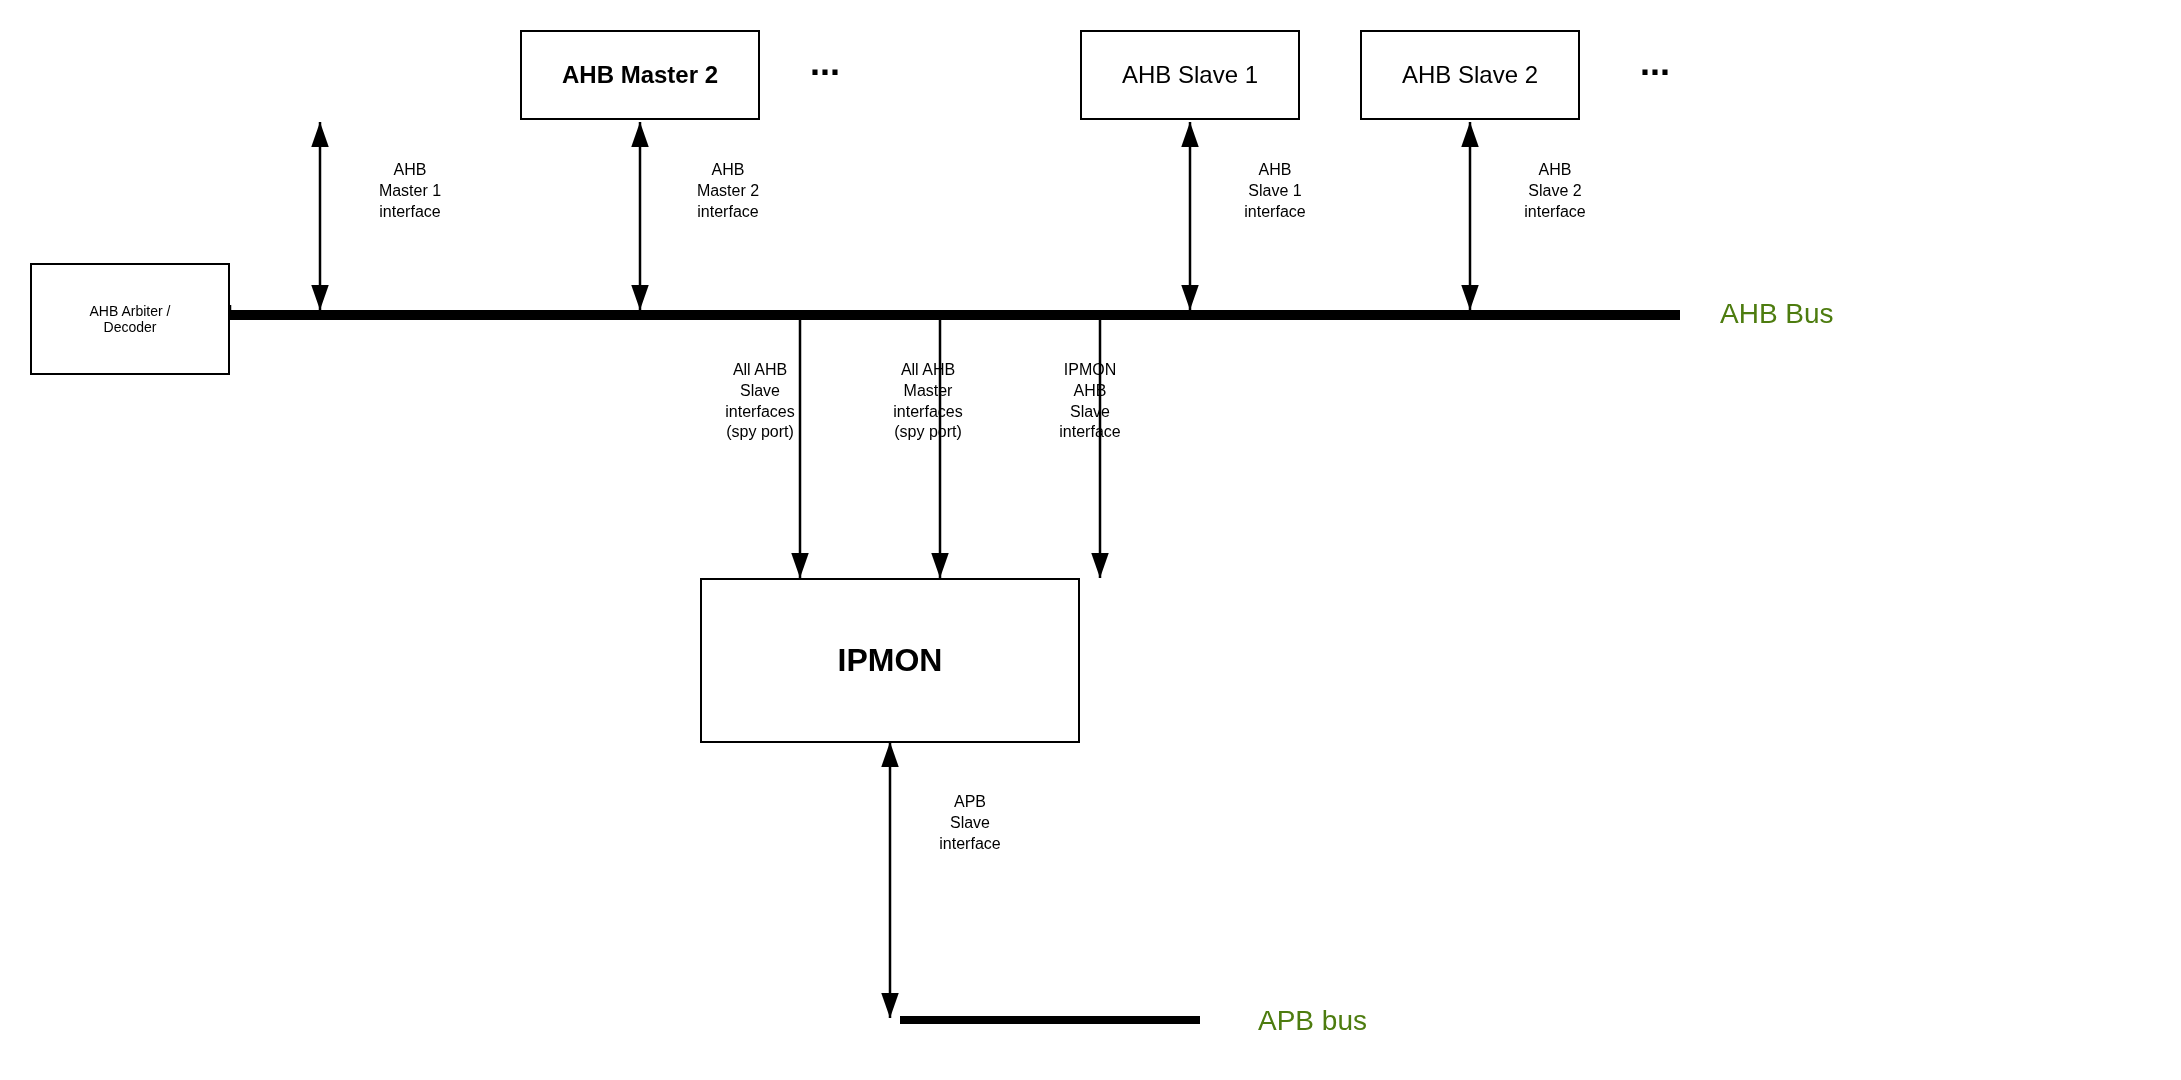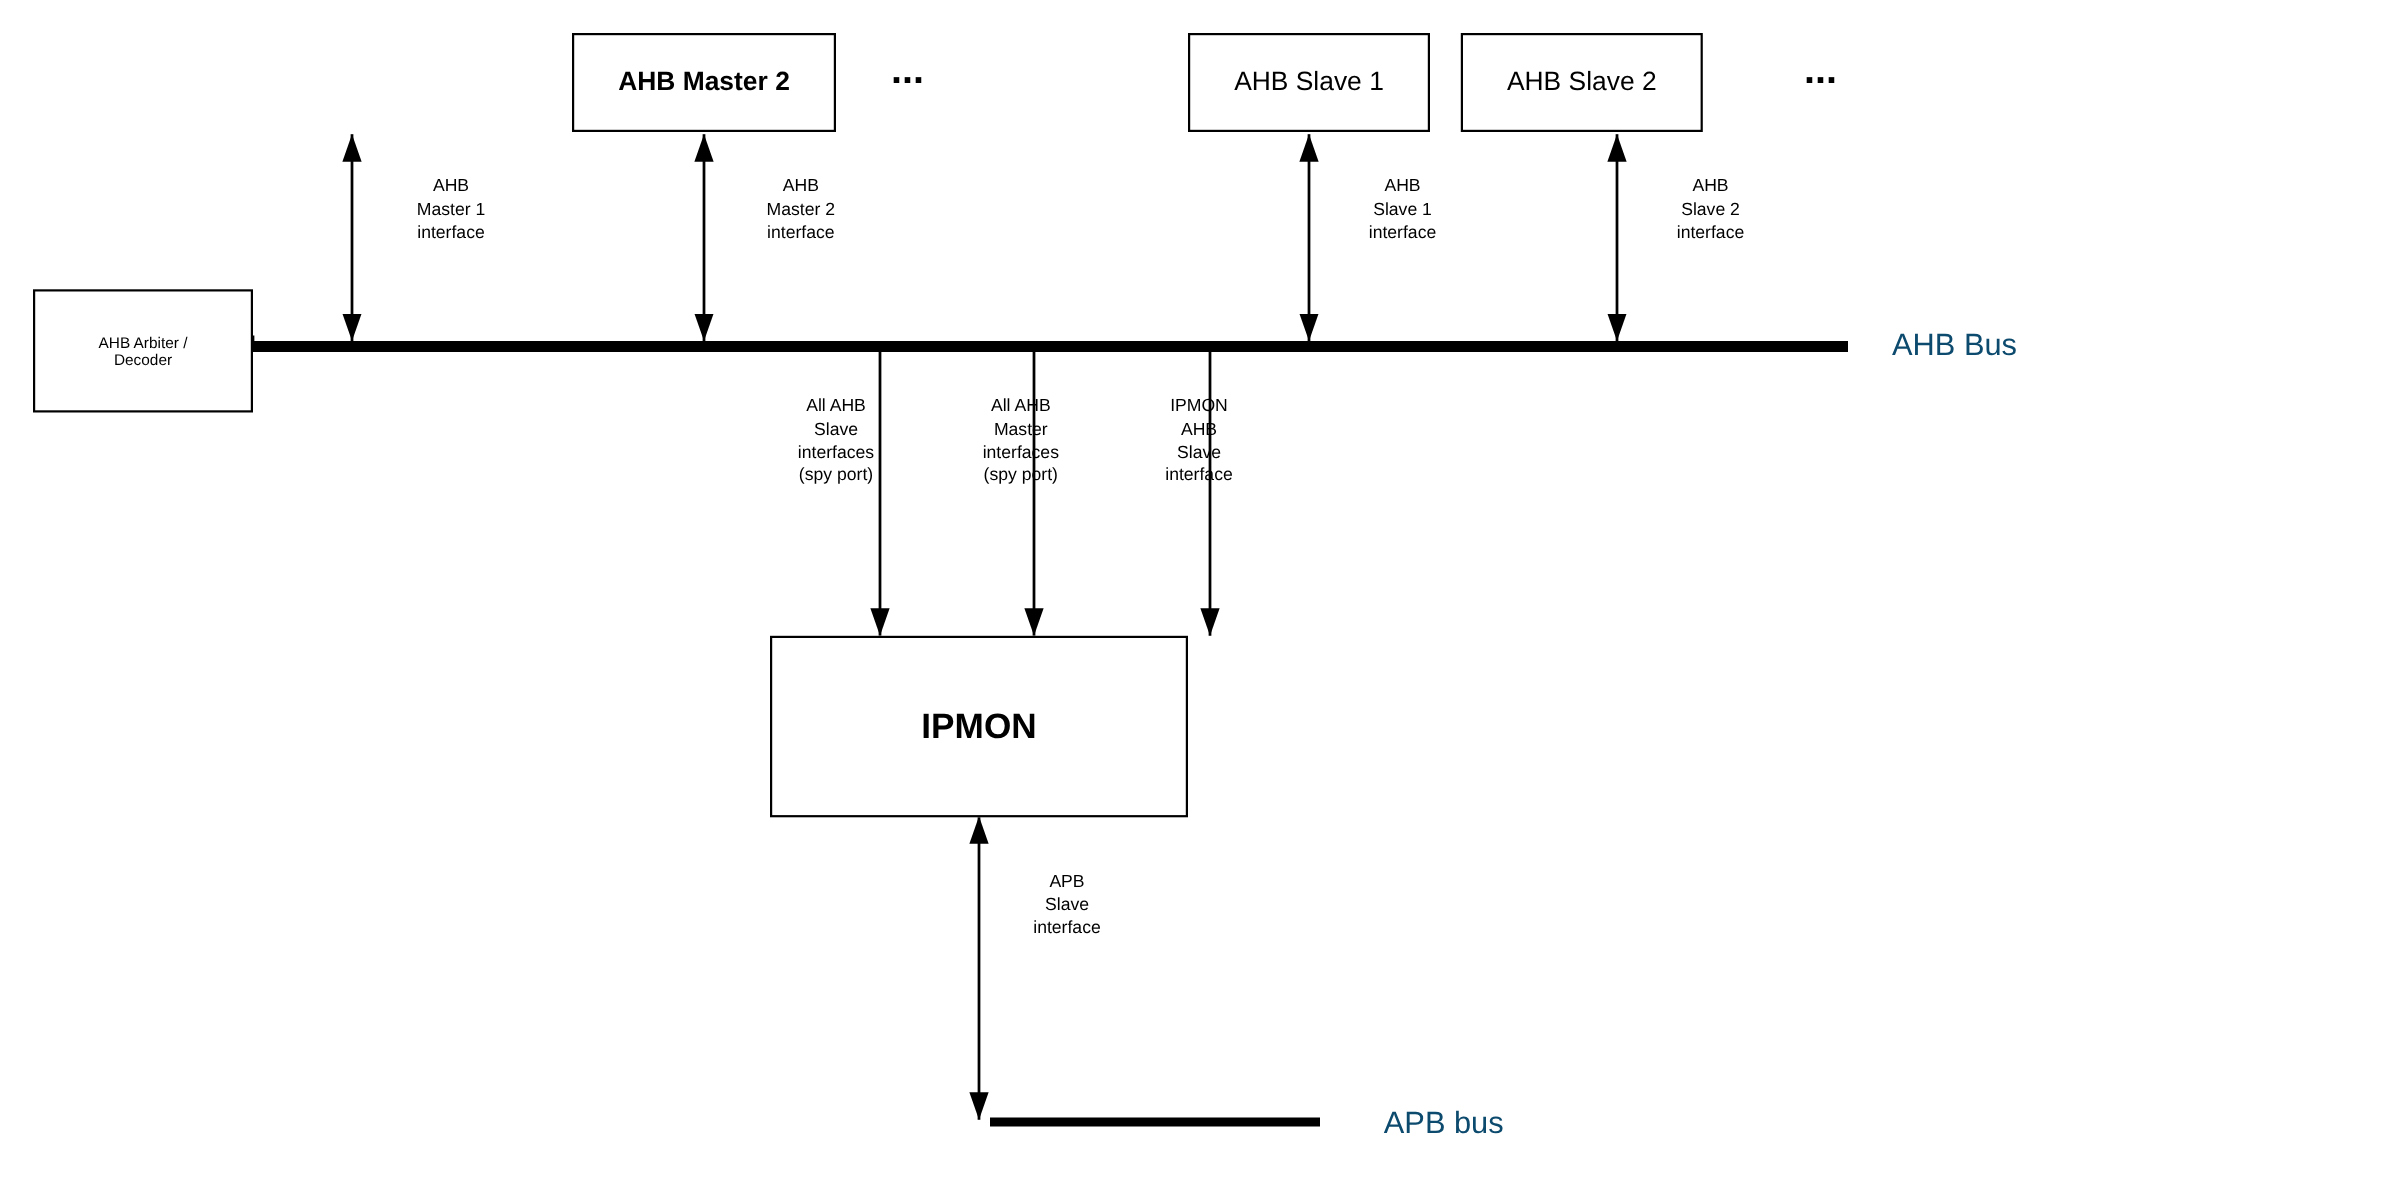--- a/index.html
+++ b/index.html
@@ -37,21 +37,21 @@
       position: absolute;
       text-align: center;
       font-size: 16px;
       color: #000;
       line-height: 1.3;
     }
     .label-right {
       position: absolute;
       text-align: left;
       font-size: 26px;
-      color: #0c4a6e;
+      color: #4d7c0f;
     }
   </style>
 </head>
 <body>
 
 <div class="diagram-container">
   <svg>
 
     <line x1="230" y1="315" x2="1680" y2="315" stroke="#000" stroke-width="10"></line>
 
@@ -85,21 +85,21 @@
     <line x1="230" y1="305" x2="230" y2="315" stroke="#000" stroke-width="2.5"></line>
   </svg>
 
 
   <div class="box" style="left:520px; top:30px; width:240px; height:90px; font-size:24px;font-weight:bold;">AHB Master 2</div>
 
   <div class="label" style="left:810px; top:40px; font-size:36px; font-weight:bold;">...</div>
 
   <div class="box" style="left:1080px; top:30px; width:220px; height:90px; font-size:24px;">AHB Slave 1</div>
 
-  <div class="box" style="left:1328px; top:30px; width:220px; height:90px; font-size:24px;">AHB Slave 2</div>
+  <div class="box" style="left:1360px; top:30px; width:220px; height:90px; font-size:24px;">AHB Slave 2</div>
 
   <div class="label" style="left:1640px; top:40px; font-size:36px; font-weight:bold;">...</div>
 
   <div class="box" style="left:30px; top:263px; width:200px; height:112px; font-size:14px;">AHB Arbiter /<br>Decoder</div>
 
   <div class="box" style="left:700px; top:578px; width:380px; height:165px; font-size:32px; font-weight:bold;">IPMON</div>
 
   <div class="label" style="left:340px; top:160px; width:140px;">AHB<br>Master 1<br>interface</div>
 
   <div class="label" style="left:658px; top:160px; width:140px;">AHB<br>Master 2<br>interface</div>

